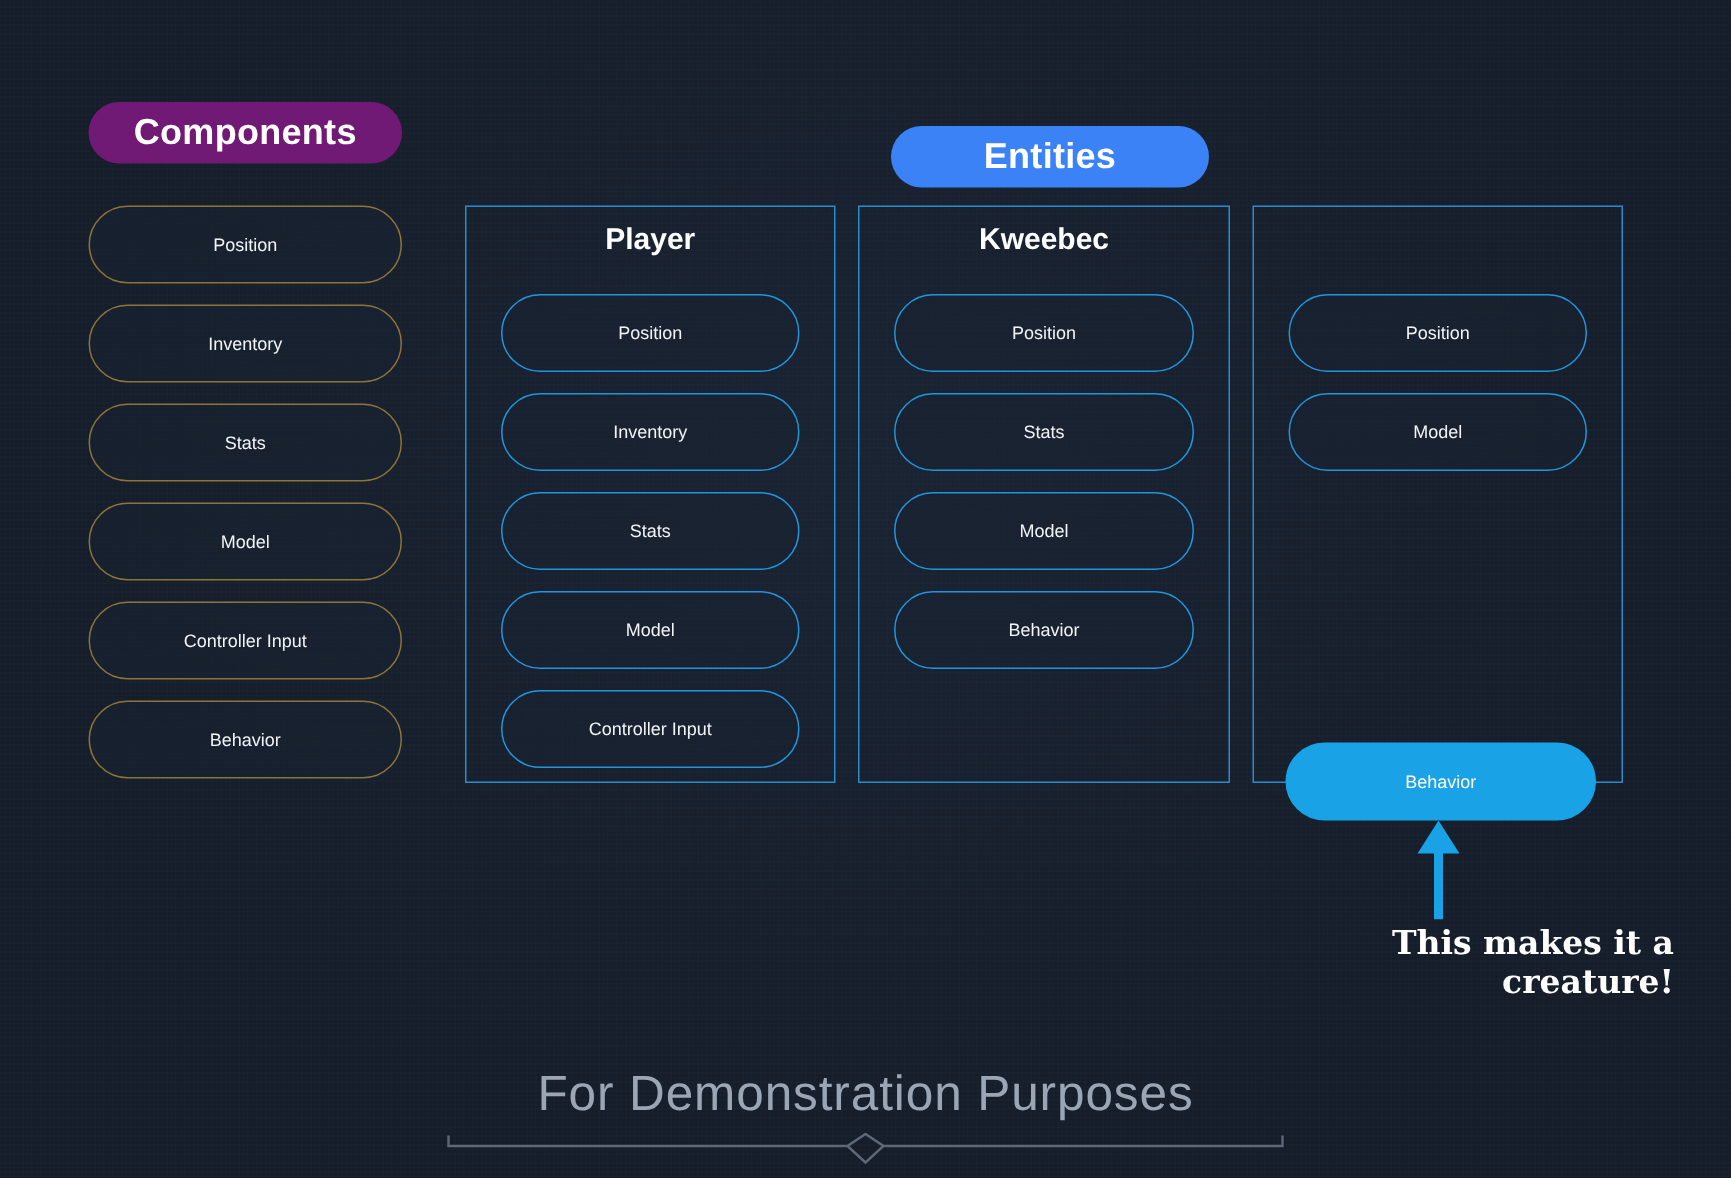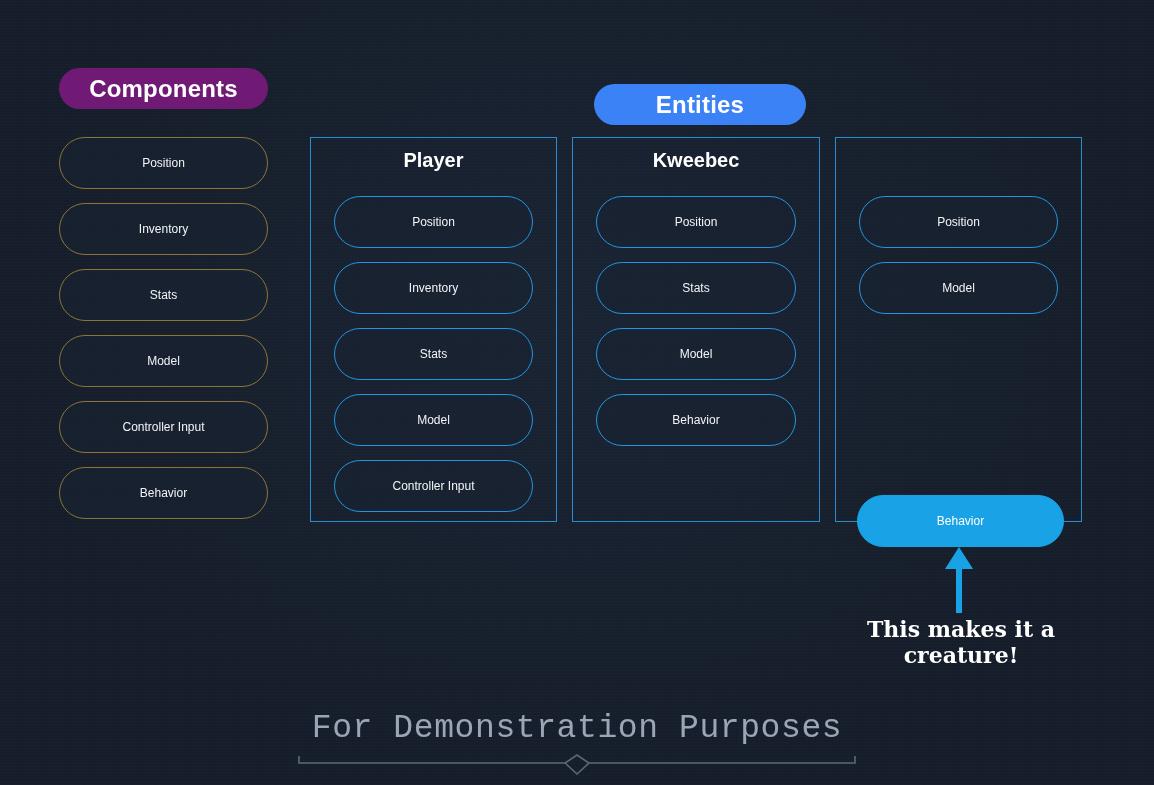--- a/index.html
+++ b/index.html
@@ -132,42 +132,41 @@
     top: 547px;
     width: 30px;
     height: 66px;
     z-index: 4;
   }
   .annotation-inner {
     position: absolute;
     left: 806px;
     top: 616px;
     width: 310px;
-    text-align: center;
+    text-align: right;
     color: #ffffff;
     font-size: 22px;
     font-weight: bold;
     font-family: "DejaVu Serif", serif;
   }
 
   
   .footer {
     position: absolute;
     left: 0;
     right: 0;
     top: 710px;
     text-align: center;
   }
   .footer-text {
     color: #9aa6b6;
     font-size: 33px;
     font-weight: 300;
     letter-spacing: 0.6px;
     display: block;
-    font-family: Liberation Mono, monospace;
   }
   .footer-rule {
     display: block;
     margin: 7px auto 0 auto;
   }
 </style>
 </head>
 <body>
 
 <div class="bg-texture"></div>

